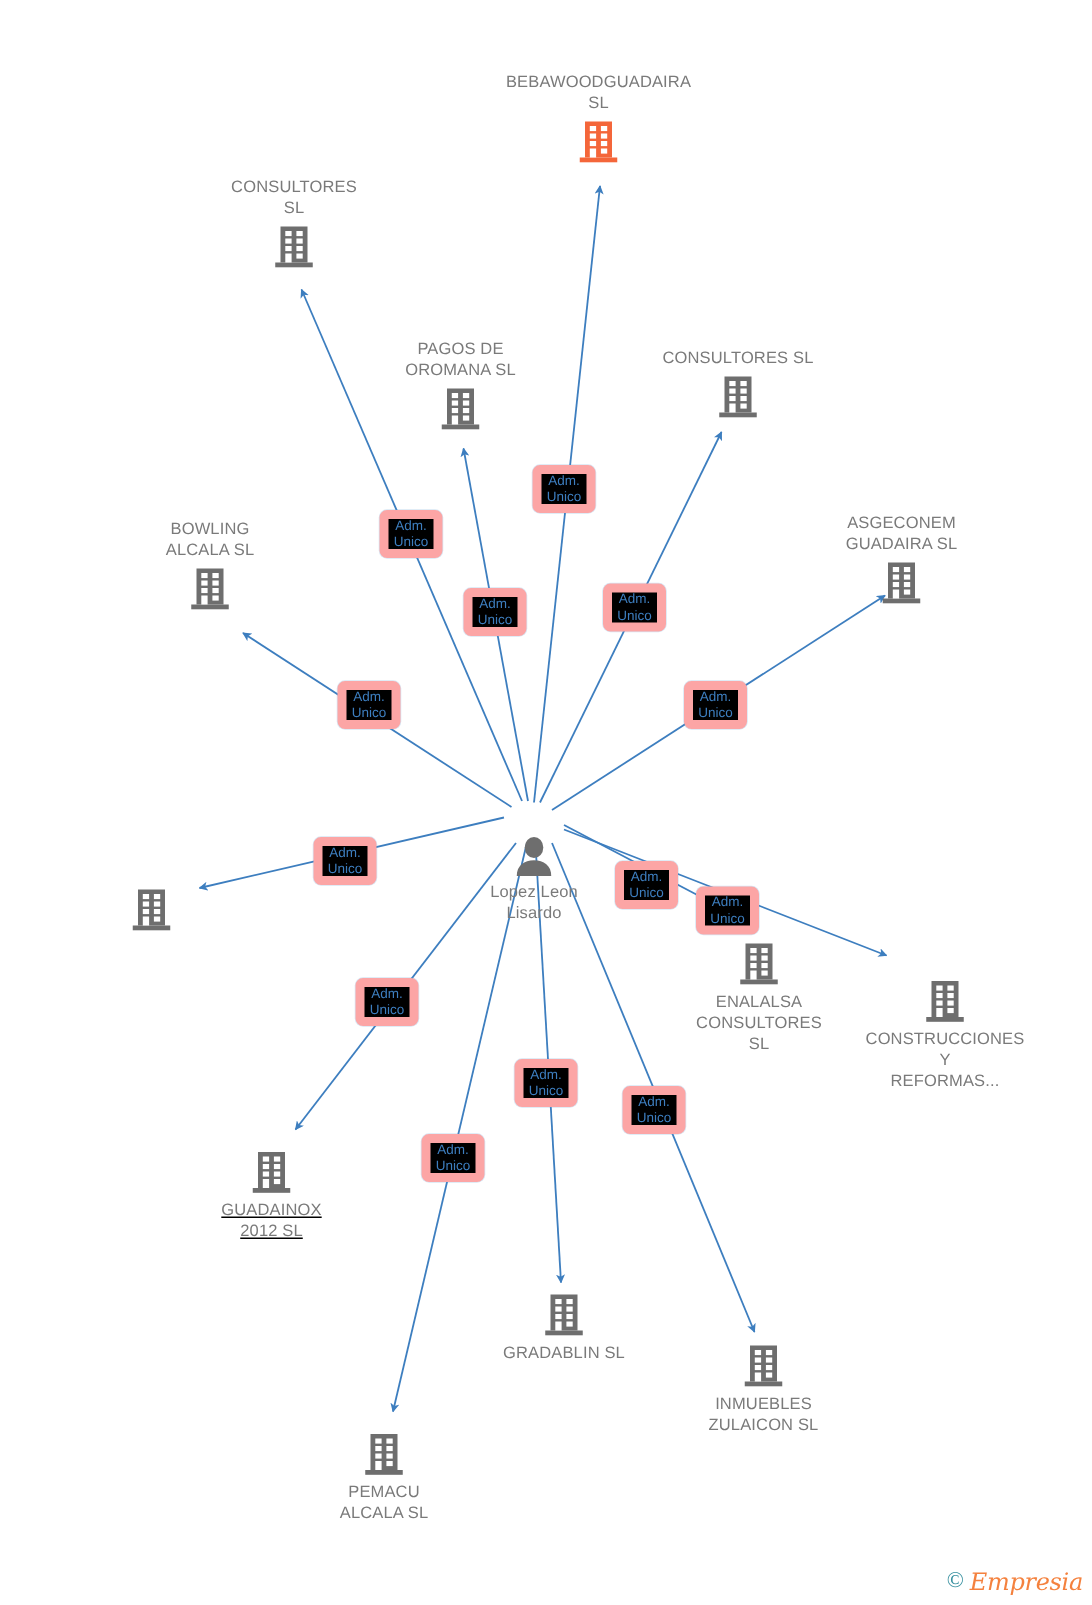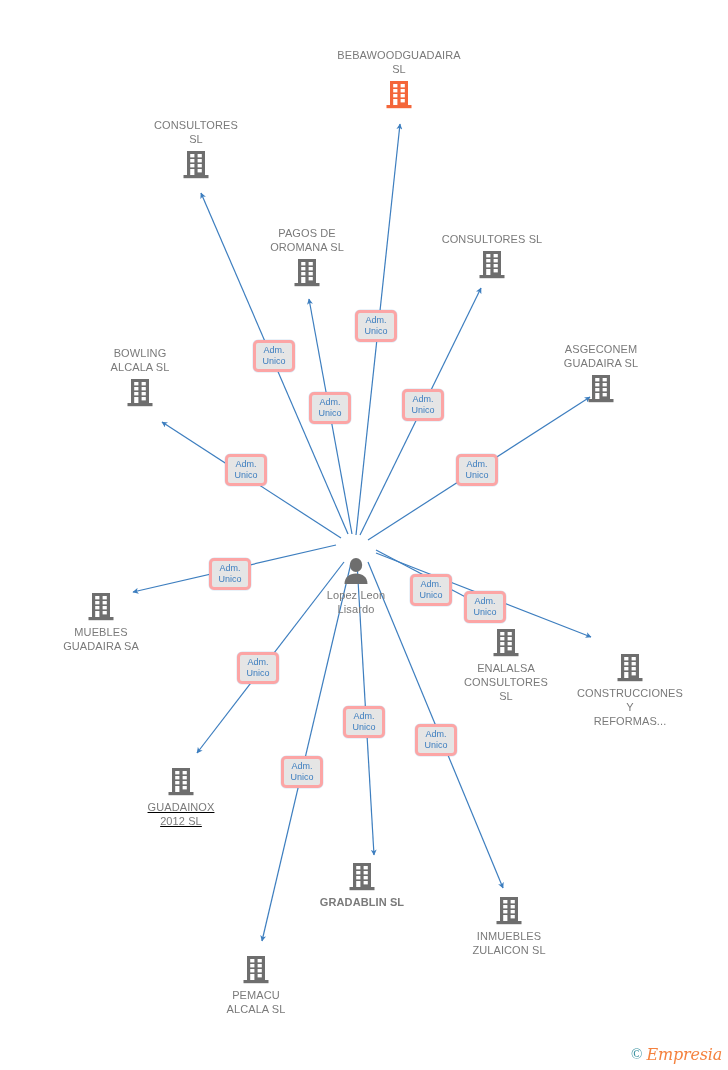--- a/index.html
+++ b/index.html
@@ -47,23 +47,23 @@
   .node.label-top .icon-wrap { margin-top: 2px; }
   .node.label-bottom .icon-wrap { margin-bottom: 1px; }
 
   .edge-label {
     position: absolute;
     width: 42px;
     height: 32px;
     margin-left: -21px;
     margin-top: -16px;
     box-sizing: border-box;
-    border: 3px solid #fca5a5;
+    border: 6px solid #fca5a5;
     border-radius: 5px;
-    background: #e5e5e5;
+    background: #000000;
     color: #3d7ebf;
     font-size: 9px;
     line-height: 11px;
     display: flex;
     flex-direction: column;
     justify-content: center;
     align-items: center;
     box-shadow: 0 0 0 0.5px rgba(91,155,213,0.25);
   }
   .edge-label span { display: block; }
@@ -244,22 +244,20 @@
             <rect x="7.2" y="4" width="4.2" height="3.4" fill="#ffffff"></rect>
             <rect x="14.6" y="4" width="4.2" height="3.4" fill="#ffffff"></rect>
             <rect x="7.2" y="9" width="4.2" height="3.4" fill="#ffffff"></rect>
             <rect x="14.6" y="9" width="4.2" height="3.4" fill="#ffffff"></rect>
             <rect x="7.2" y="14" width="4.2" height="3.4" fill="#ffffff"></rect>
             <rect x="14.6" y="14" width="4.2" height="3.4" fill="#ffffff"></rect>
             <rect x="7.2" y="19" width="4.2" height="6" fill="#ffffff"></rect>
             <rect x="14.6" y="19" width="4.2" height="3.4" fill="#ffffff"></rect>
           </svg>
         </div>
-        <div class="node-label">MUEBLES
-GUADAIRA SA</div>
       </div>
       <div class="node label-bottom" style="left: 506px; top: 626px;">
         <div class="icon-wrap">
           <svg width="26" height="30" viewBox="0 0 26 30">
             <rect x="4" y="1" width="18" height="24" fill="#6e6e6e"></rect>
             <rect x="0.5" y="25" width="25" height="3.2" fill="#6e6e6e"></rect>
             <rect x="7.2" y="4" width="4.2" height="3.4" fill="#ffffff"></rect>
             <rect x="14.6" y="4" width="4.2" height="3.4" fill="#ffffff"></rect>
             <rect x="7.2" y="9" width="4.2" height="3.4" fill="#ffffff"></rect>
             <rect x="14.6" y="9" width="4.2" height="3.4" fill="#ffffff"></rect>
@@ -303,21 +301,21 @@
             <rect x="14.6" y="9" width="4.2" height="3.4" fill="#ffffff"></rect>
             <rect x="7.2" y="14" width="4.2" height="3.4" fill="#ffffff"></rect>
             <rect x="14.6" y="14" width="4.2" height="3.4" fill="#ffffff"></rect>
             <rect x="7.2" y="19" width="4.2" height="6" fill="#ffffff"></rect>
             <rect x="14.6" y="19" width="4.2" height="3.4" fill="#ffffff"></rect>
           </svg>
         </div>
         <div class="node-label">GUADAINOX
 2012  SL</div>
       </div>
-      <div class="node label-bottom" style="left: 362px; top: 860px; font-weight: bold;">
+      <div class="node label-bottom" style="left: 376px; top: 860px;">
         <div class="icon-wrap">
           <svg width="26" height="30" viewBox="0 0 26 30">
             <rect x="4" y="1" width="18" height="24" fill="#6e6e6e"></rect>
             <rect x="0.5" y="25" width="25" height="3.2" fill="#6e6e6e"></rect>
             <rect x="7.2" y="4" width="4.2" height="3.4" fill="#ffffff"></rect>
             <rect x="14.6" y="4" width="4.2" height="3.4" fill="#ffffff"></rect>
             <rect x="7.2" y="9" width="4.2" height="3.4" fill="#ffffff"></rect>
             <rect x="14.6" y="9" width="4.2" height="3.4" fill="#ffffff"></rect>
             <rect x="7.2" y="14" width="4.2" height="3.4" fill="#ffffff"></rect>
             <rect x="14.6" y="14" width="4.2" height="3.4" fill="#ffffff"></rect>

